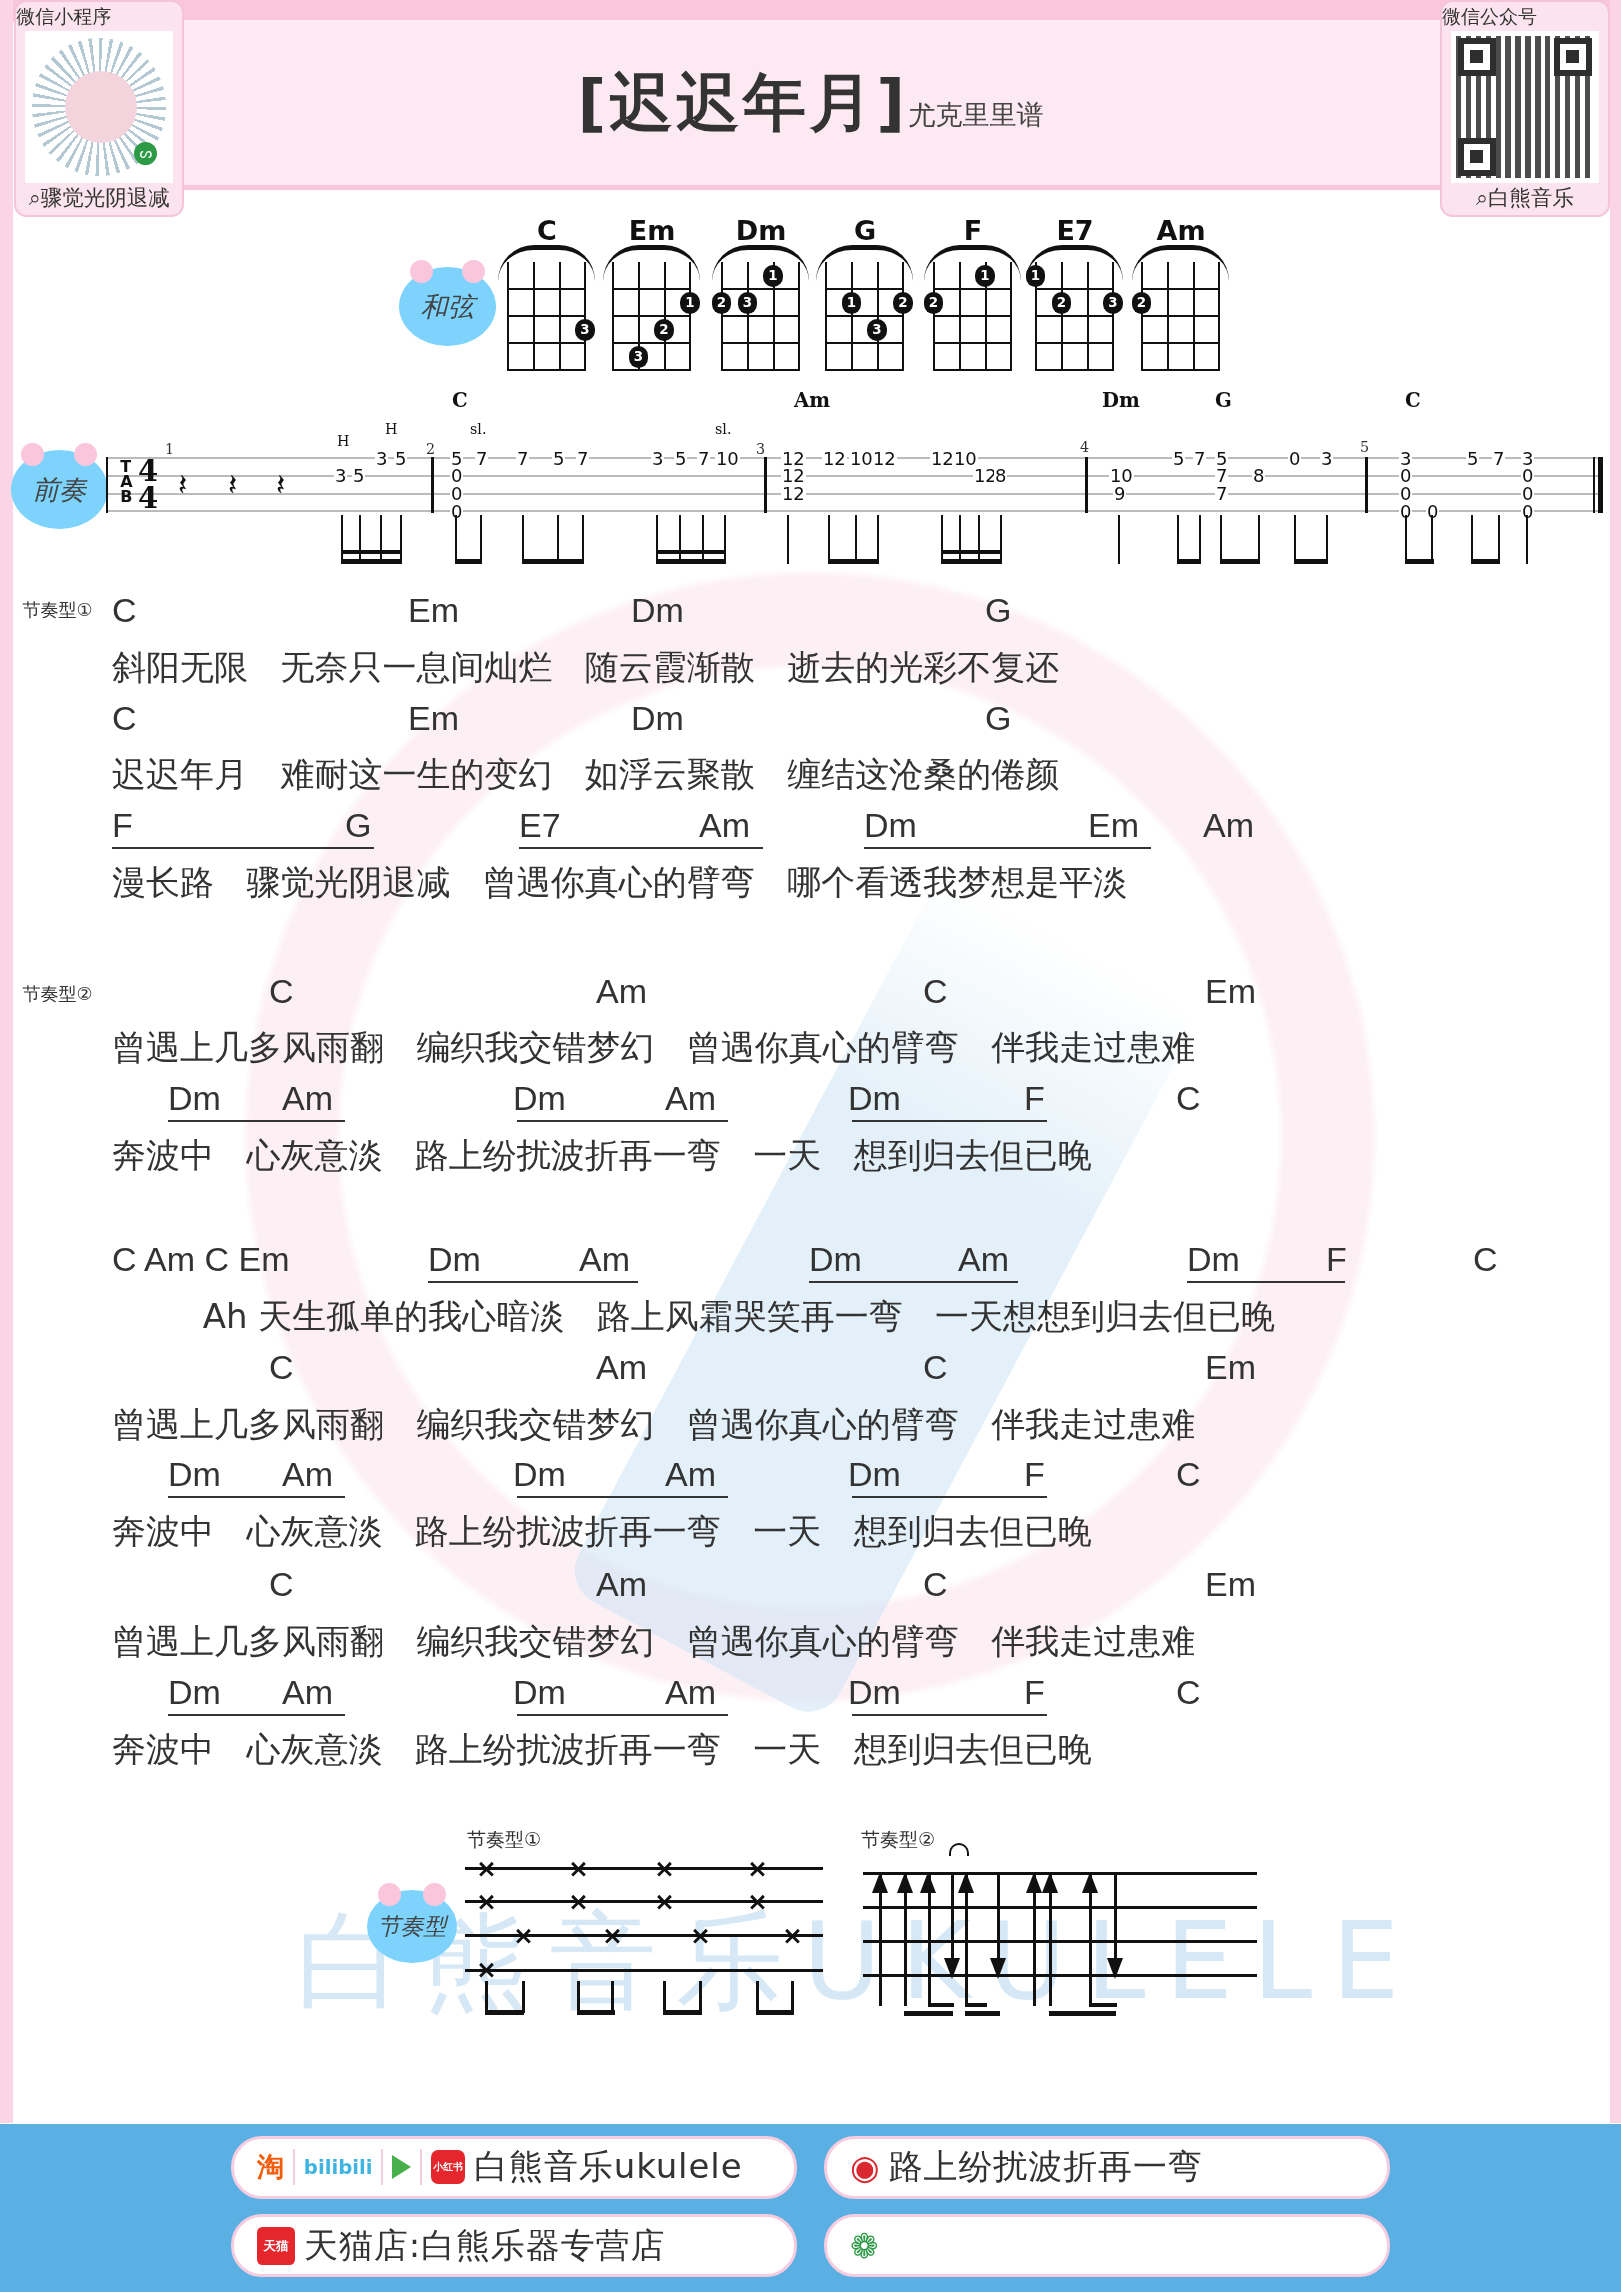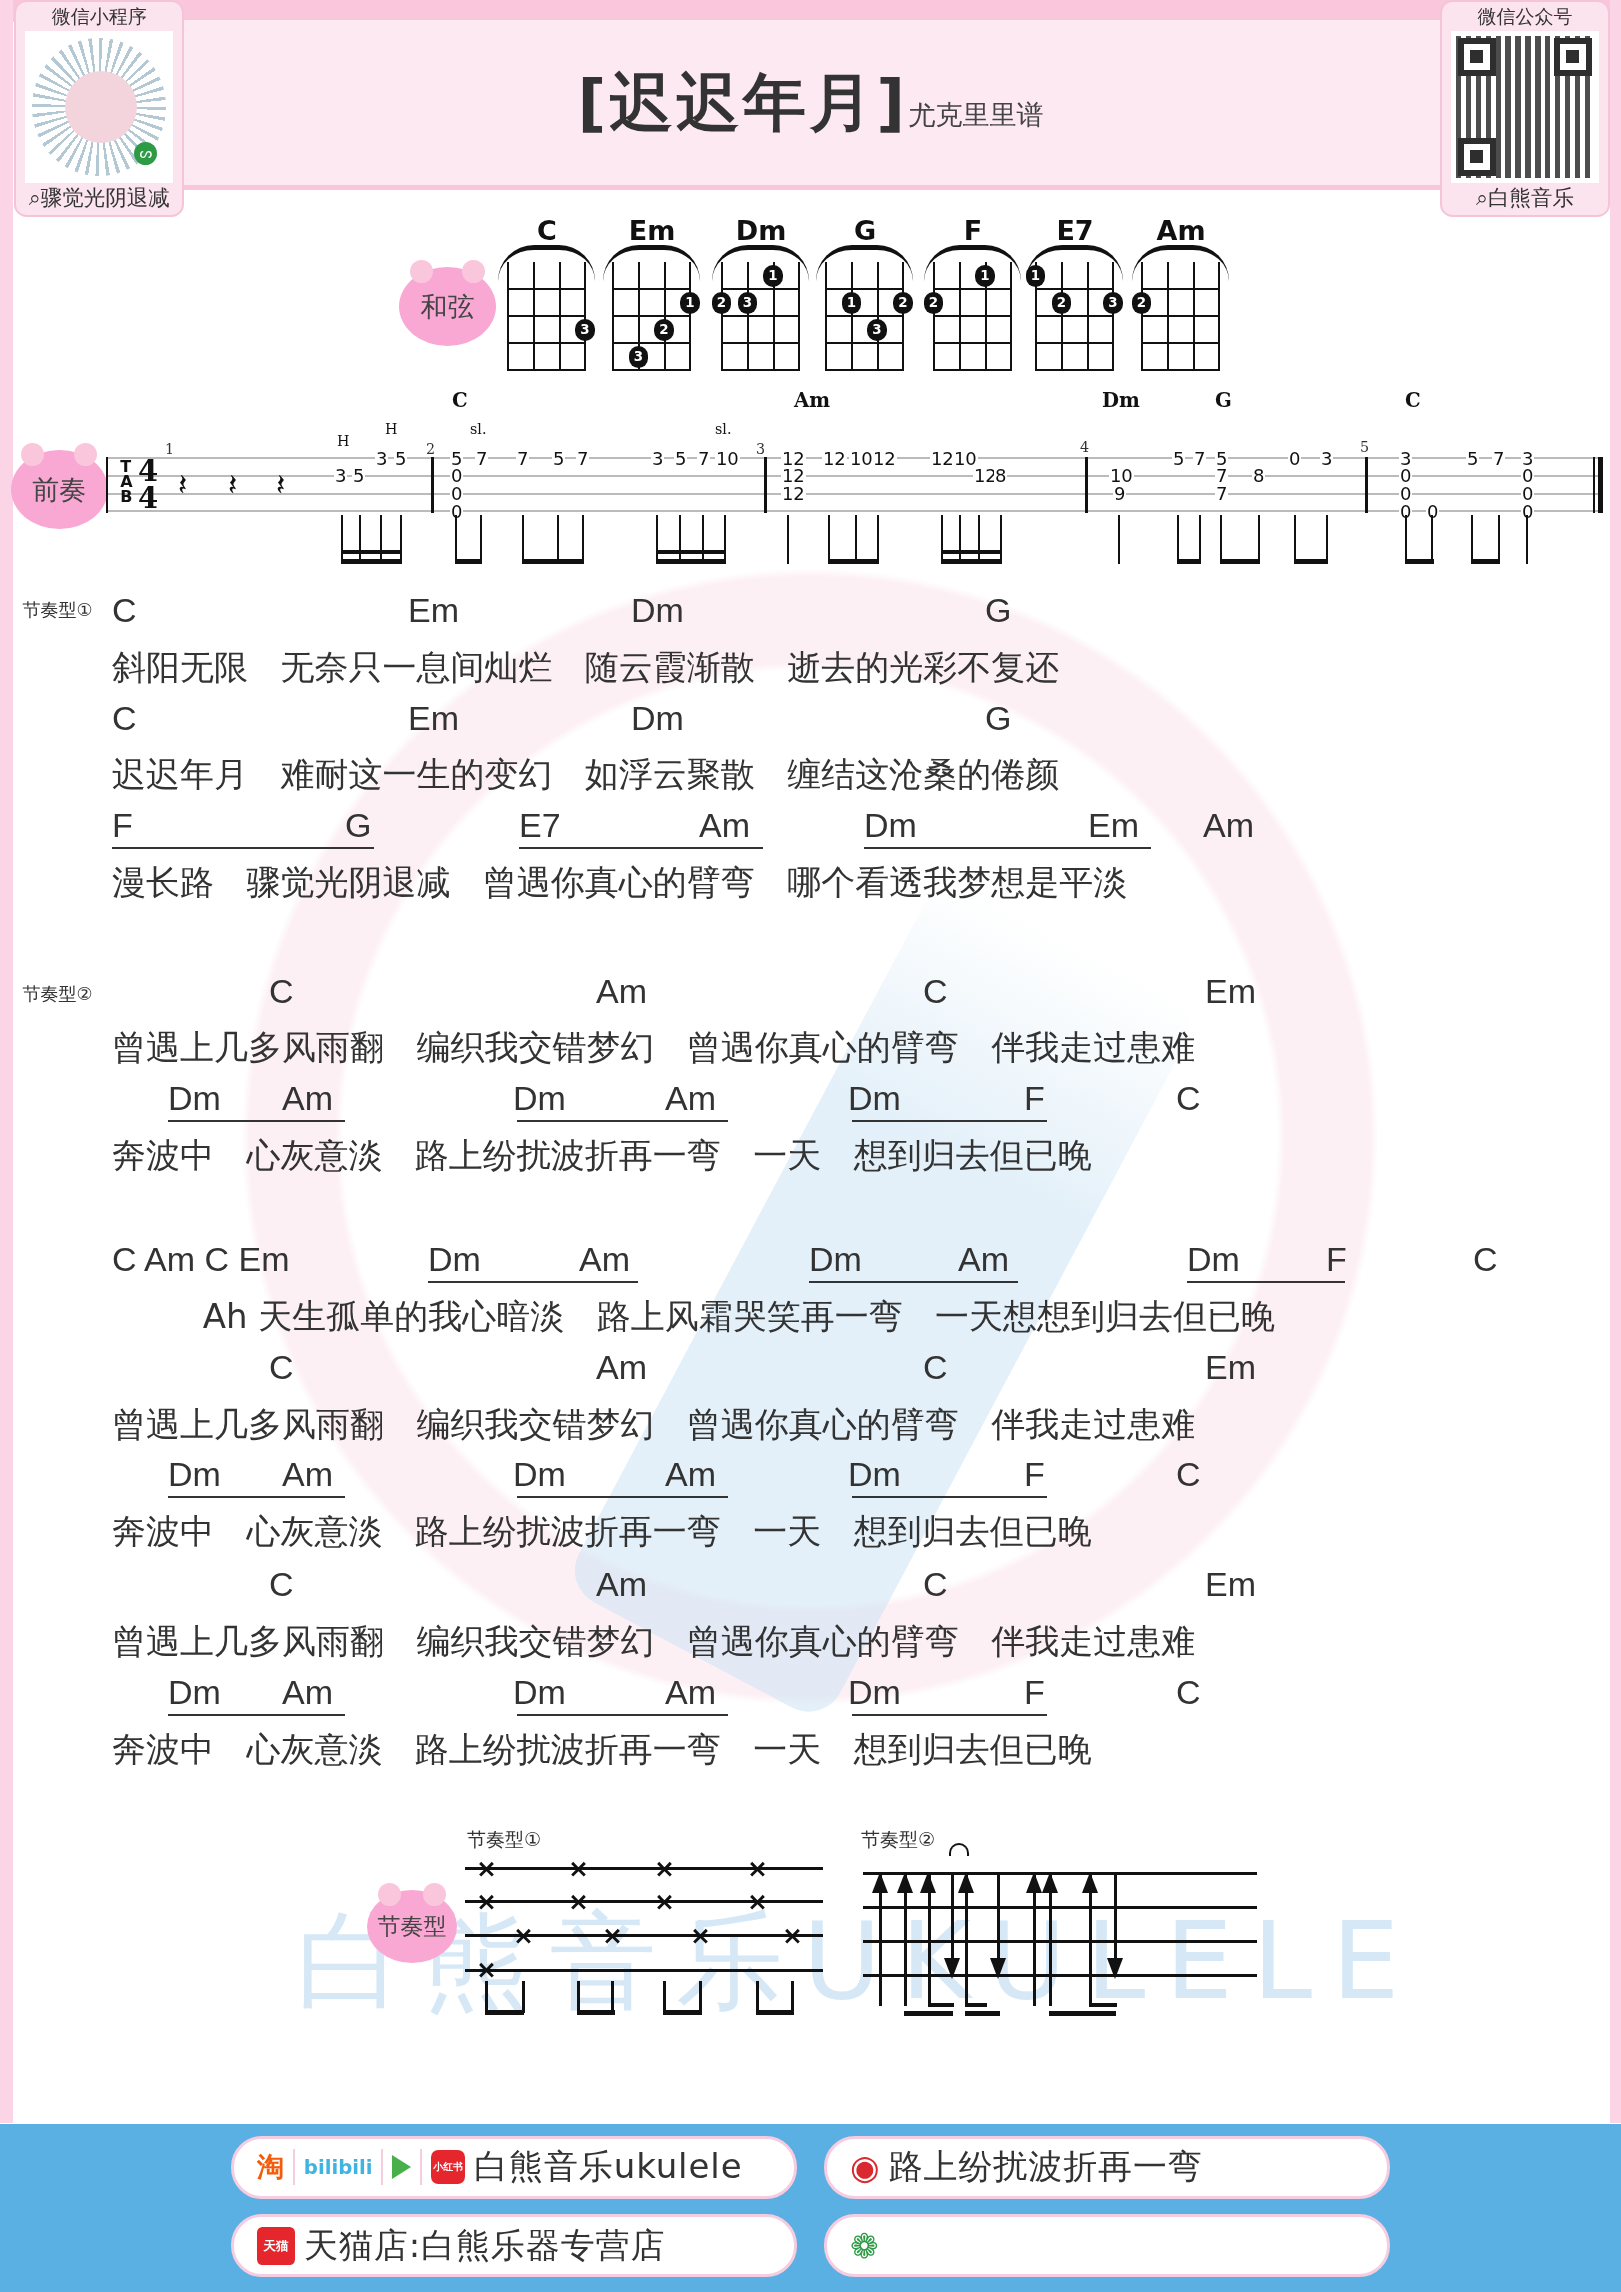--- a/index.html
+++ b/index.html
@@ -23,37 +23,37 @@
   
   .header { position: absolute; left: 179px; top: 19.7px; width: 1263px; height: 170px; background: #fde9f2; border-bottom: 5.4px solid #f9c6dc; }
   .title-row { position: absolute; left: 0; top: 40px; width: 100%; text-align: center; }
   .title { font-size: 63px; font-weight: bold; color: #333; letter-spacing: 3.6px; }
   .subtitle-tag { font-size: 27px; color: #444; }
   .meta { position: absolute; left: 0; top: 115px; width: 100%; text-align: center; font-size: 27px; color: #3a3a3a; letter-spacing: 0.9px; }
 
   .qr-card { position: absolute; top: 0; width: 170px; height: 217px; background: #fce4ee; border-radius: 12.5px; border: 2.7px solid #f5c4d8; }
   .qr-card.left { left: 14.3px; }
   .qr-card.right { left: 1440px; }
-  .qr-card .qr-head { height: 29px; text-align: center; font-size: 19px; color: #333; line-height: 29px; }
+  .qr-card .qr-head { height: 29px; font-size: 19px; color: #333; line-height: 29px; }
   .qr-card .qr-body { margin: 0 9px; height: 152px; background: #ffffff; position: relative; overflow: hidden; }
   .qr-card .qr-foot { height: 30px; text-align: center; font-size: 21.5px; color: #333; line-height: 30px; }
   .mini-qr { position: absolute; inset: 7.2px; border-radius: 50%;
     background: repeating-conic-gradient(#9ab6c4 0deg 3deg, transparent 3deg 9deg); opacity: 0.75; }
   .mini-qr-center { position: absolute; left: 40px; top: 40px; width: 72px; height: 72px; border-radius: 50%; background: #f4d4dc; }
   .mini-badge { position: absolute; right: 16px; bottom: 18px; width: 23px; height: 23px; border-radius: 50%; background: #2d9b45; color: #fff; font-size: 14.3px; text-align: center; line-height: 23px; }
   .wx-qr { position: absolute; inset: 5.4px;
     background:
       repeating-linear-gradient(90deg, #2e2e2e 0 5.4px, transparent 5.4px 9.9px),
       repeating-linear-gradient(0deg, #ffffff 0 3.6px, transparent 3.6px 8px);
     opacity: 0.85; }
   .finder { position: absolute; width: 38px; height: 38px; border: 6.3px solid #2e2e2e; background: #fff; }
   .finder::after { content: ""; position: absolute; left: 6.3px; top: 6.3px; width: 12.5px; height: 12.5px; background: #2e2e2e; }
 
   
-  .bear { position: absolute; width: 97px; height: 79px; border-radius: 50%; background: #f9a8d4; text-align: center; font-size: 27px; color: #444; line-height: 79px; }
+  .bear { position: absolute; width: 97px; height: 79px; border-radius: 50%; background: #7dd3fc; text-align: center; font-size: 27px; color: #444; line-height: 79px; font-style: italic; }
   .bear::before, .bear::after { content: ""; position: absolute; top: -7.2px; width: 23px; height: 23px; border-radius: 50%; background: #f9c6dc; }
   .bear::before { left: 10.7px; } .bear::after { right: 10.7px; }
 
   
   .chord { position: absolute; top: 215px; width: 90px; height: 161px; }
   .chord .cname { position: absolute; top: 0; left: 0; width: 100%; text-align: center; font-size: 27px; font-weight: bold; color: #111; }
   .chord .neck { position: absolute; left: 5.4px; top: 47px; width: 79px; height: 109px; border: 2.7px solid #111; border-top: none; }
   .chord .arch { position: absolute; left: -3.6px; top: 30px; width: 97px; height: 36px; border-top: 5.4px solid #111; border-radius: 48px 48px 0 0; }
   .chord .str { position: absolute; top: 47px; width: 1.8px; height: 109px; background: #111; }
   .chord .fret { position: absolute; left: 5.4px; width: 79px; height: 1.8px; background: #111; }

